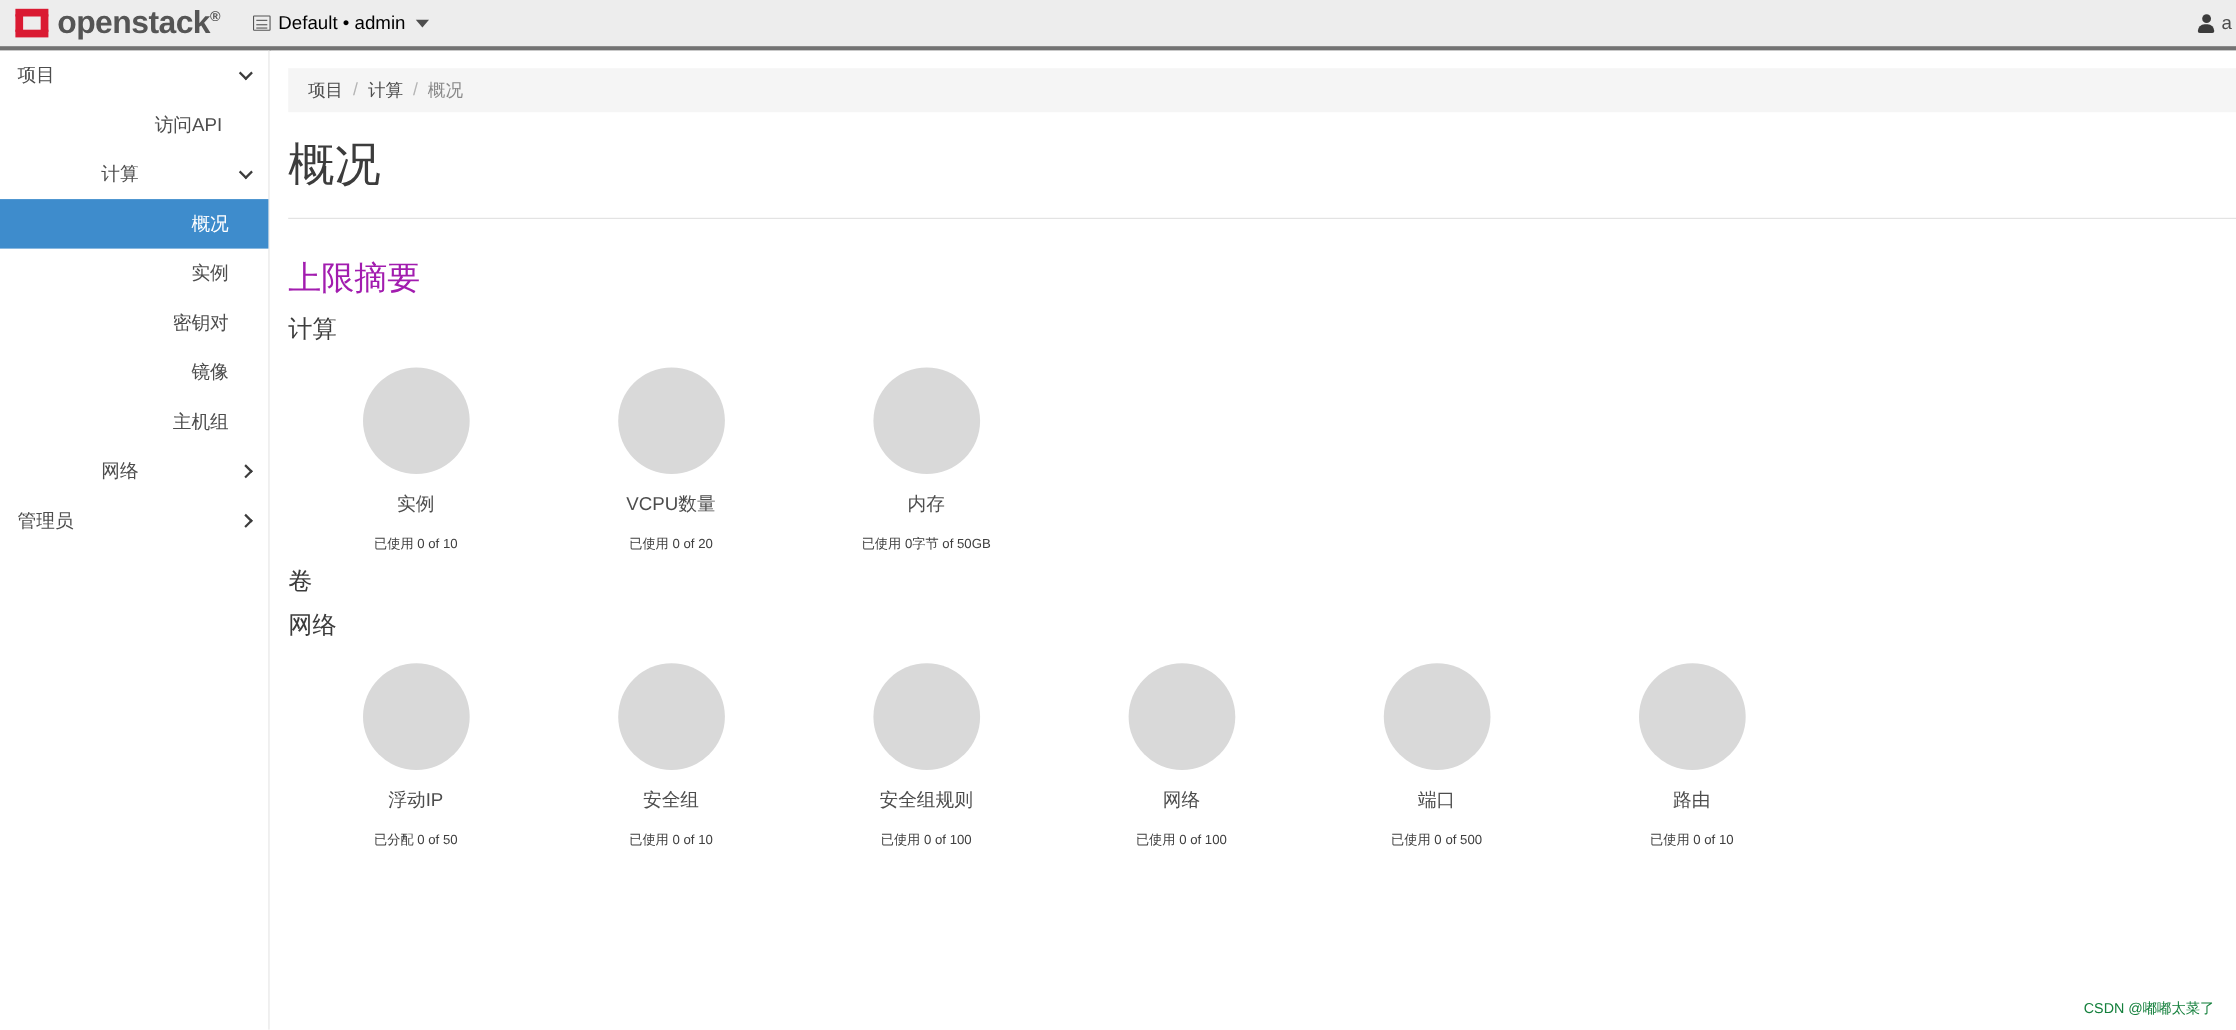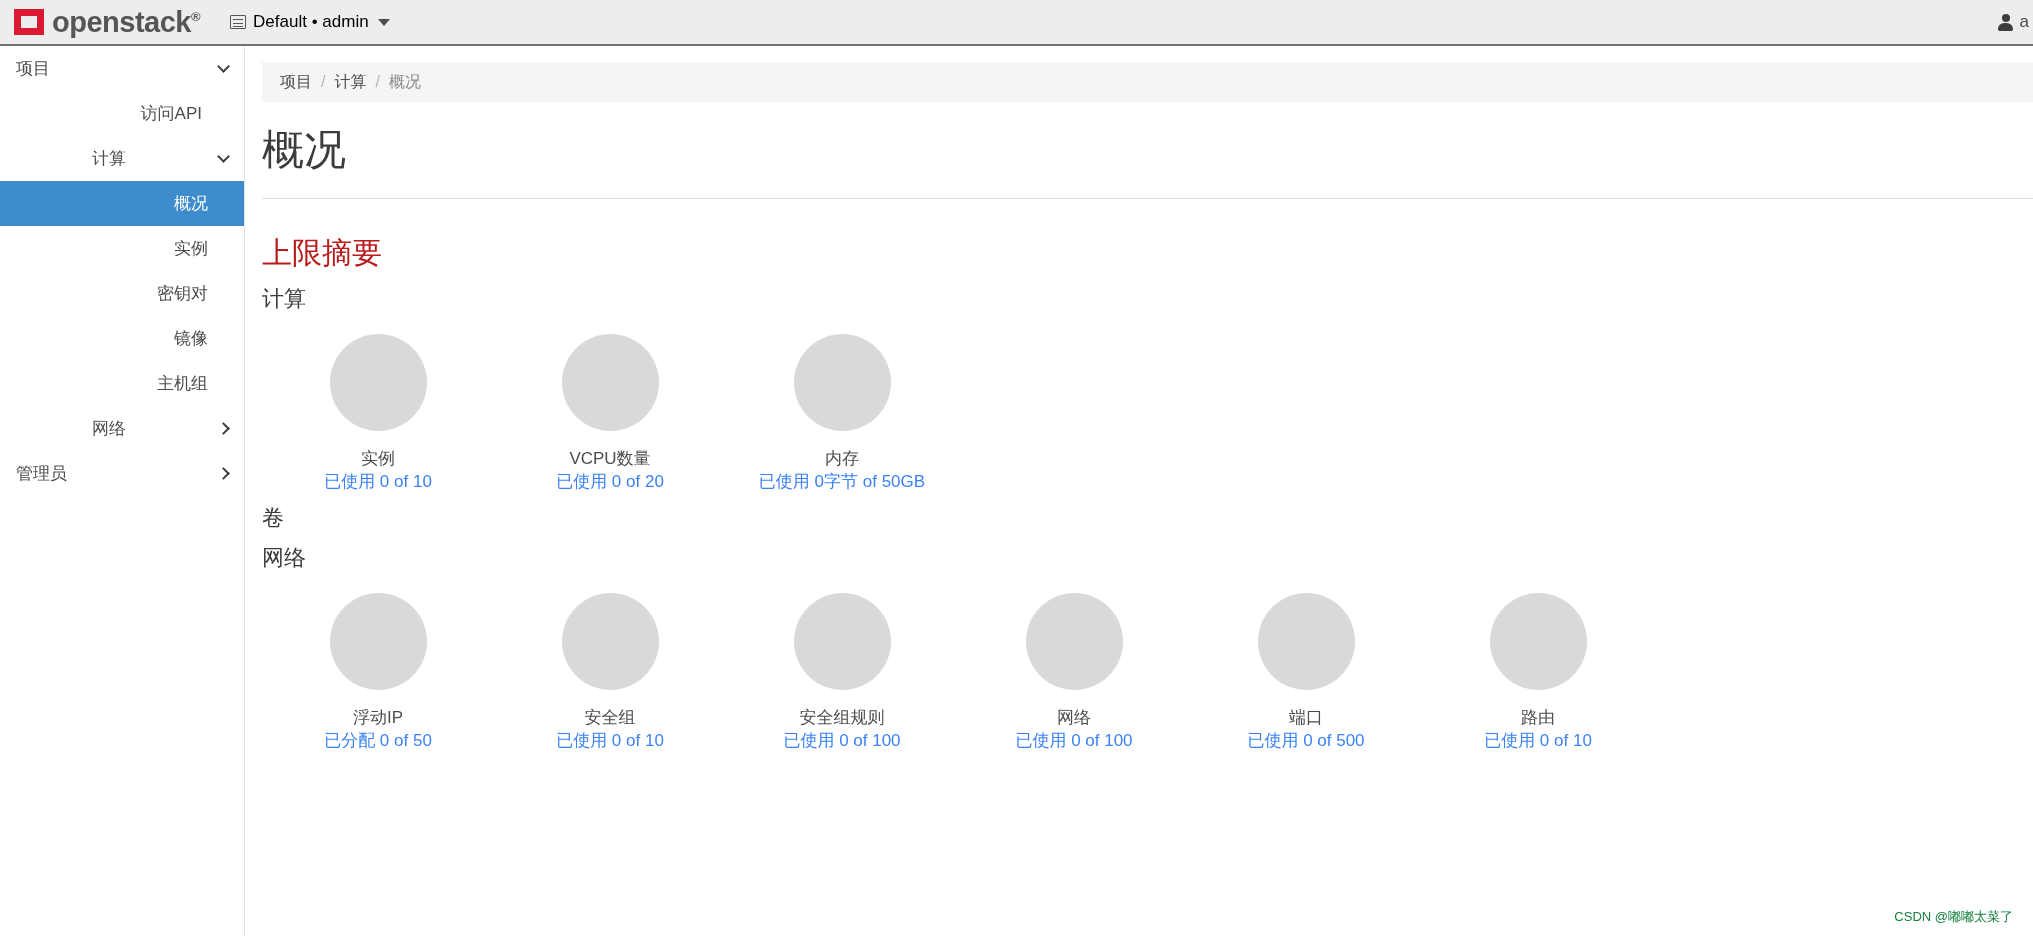--- a/index.html
+++ b/index.html
@@ -10,21 +10,21 @@
     background: #ffffff;
     font-family: "Liberation Sans", "DejaVu Sans", sans-serif;
     color: #4d4d4d;
   }
 
   
   .navbar {
     position: absolute; top: 0; left: 0;
     width: 2033px; height: 46px;
     background: #ededed;
-    border-bottom: 2px solid #737373;
+    border-bottom: 4px solid #737373;
     display: flex; align-items: center;
   }
   .brand {
     display: flex; align-items: center;
     padding-left: 14px; height: 46px;
   }
   .brand-mark {
     width: 30px; height: 26px;
     position: relative; margin-right: 8px;
   }
@@ -144,21 +144,21 @@
     line-height: 1.15;
   }
   .title-rule {
     margin: 24px 0 0 16px;
     border-top: 1px solid #e0e0e0;
     width: 1771px;
   }
 
   .section-title {
     margin: 34px 0 0 16px;
-    font-size: 30px; font-weight: normal; color: #b91c1c;
+    font-size: 30px; font-weight: normal; color: #a21caf;
   }
   .subsection-title {
     margin: 10px 0 0 16px;
     font-size: 22px; font-weight: normal; color: #3c3c3c;
   }
 
   .quota-row {
     display: flex; margin-left: 16px; margin-top: 8px;
   }
   .quota-item {
@@ -167,21 +167,21 @@
   }
   .quota-circle {
     width: 97px; height: 97px; border-radius: 50%;
     background: #d9d9d9; margin-top: 12px;
   }
   .quota-label {
     margin-top: 16px; font-size: 17px; color: #4d4d4d;
     text-align: center; white-space: nowrap;
   }
   .quota-usage {
-    font-size: 17px; color: #3b82f6;
+    margin-top: 16px; font-size: 12px; color: #404040;
     text-align: center; white-space: nowrap;
   }
 
   .watermark {
     position: absolute; right: 20px; bottom: 10px;
     font-size: 13px; color: #15803d;
     white-space: nowrap;
     margin-left: 15px;
   }
 </style>

